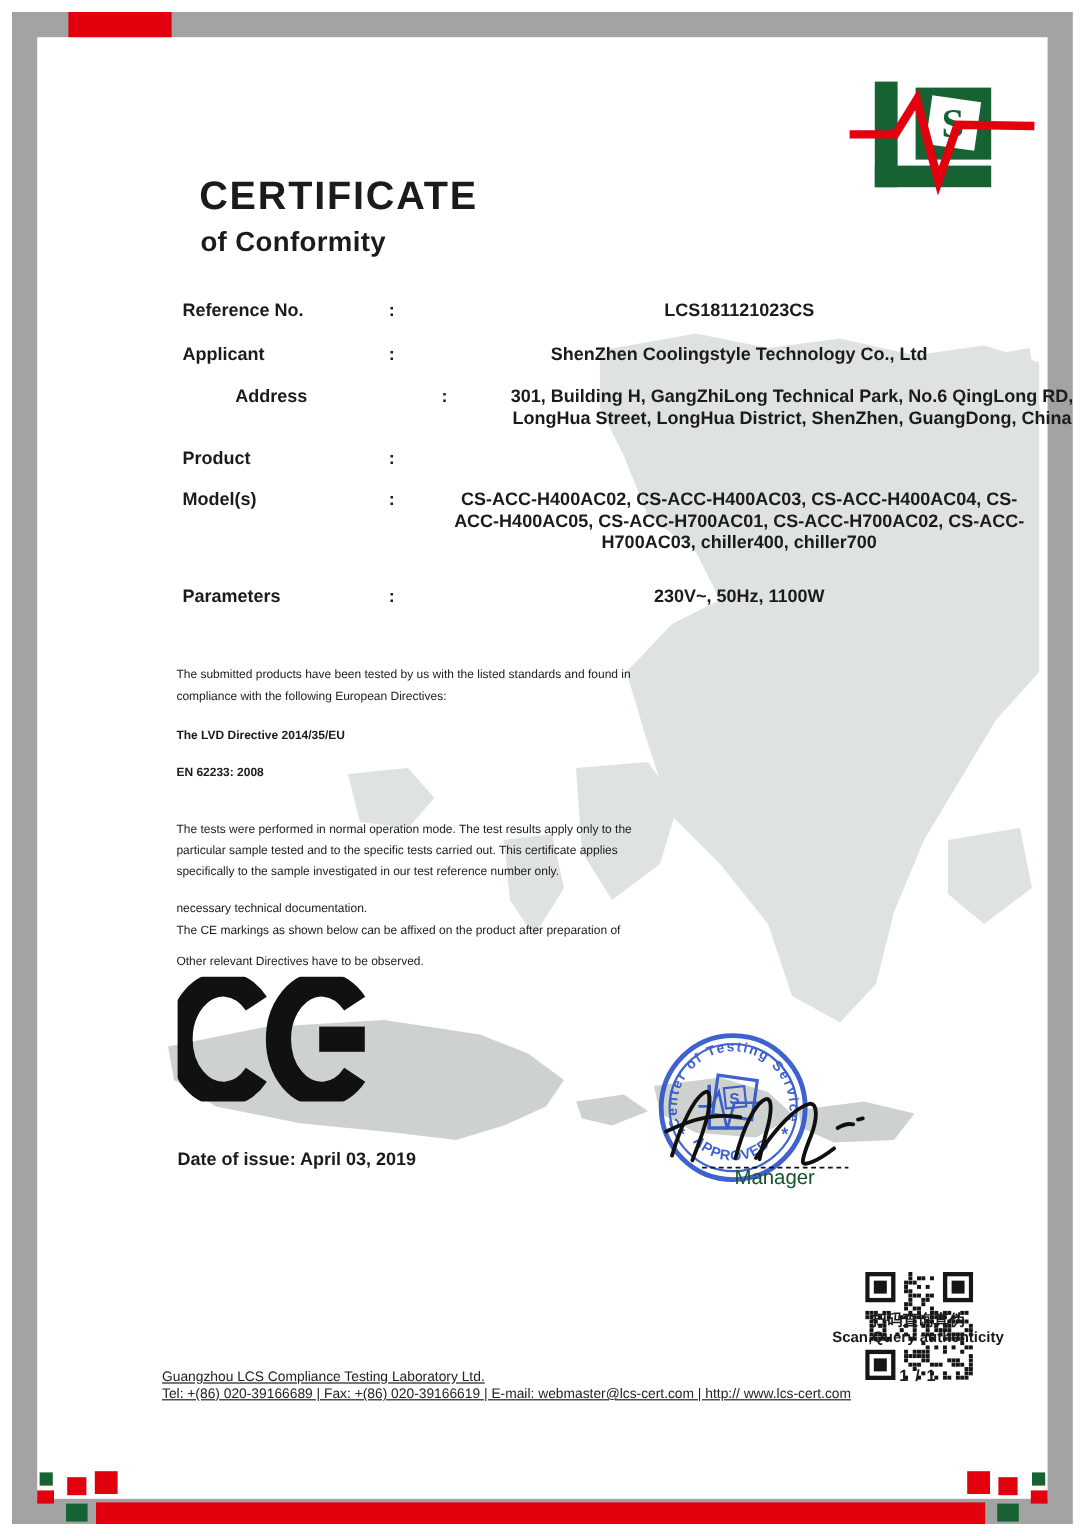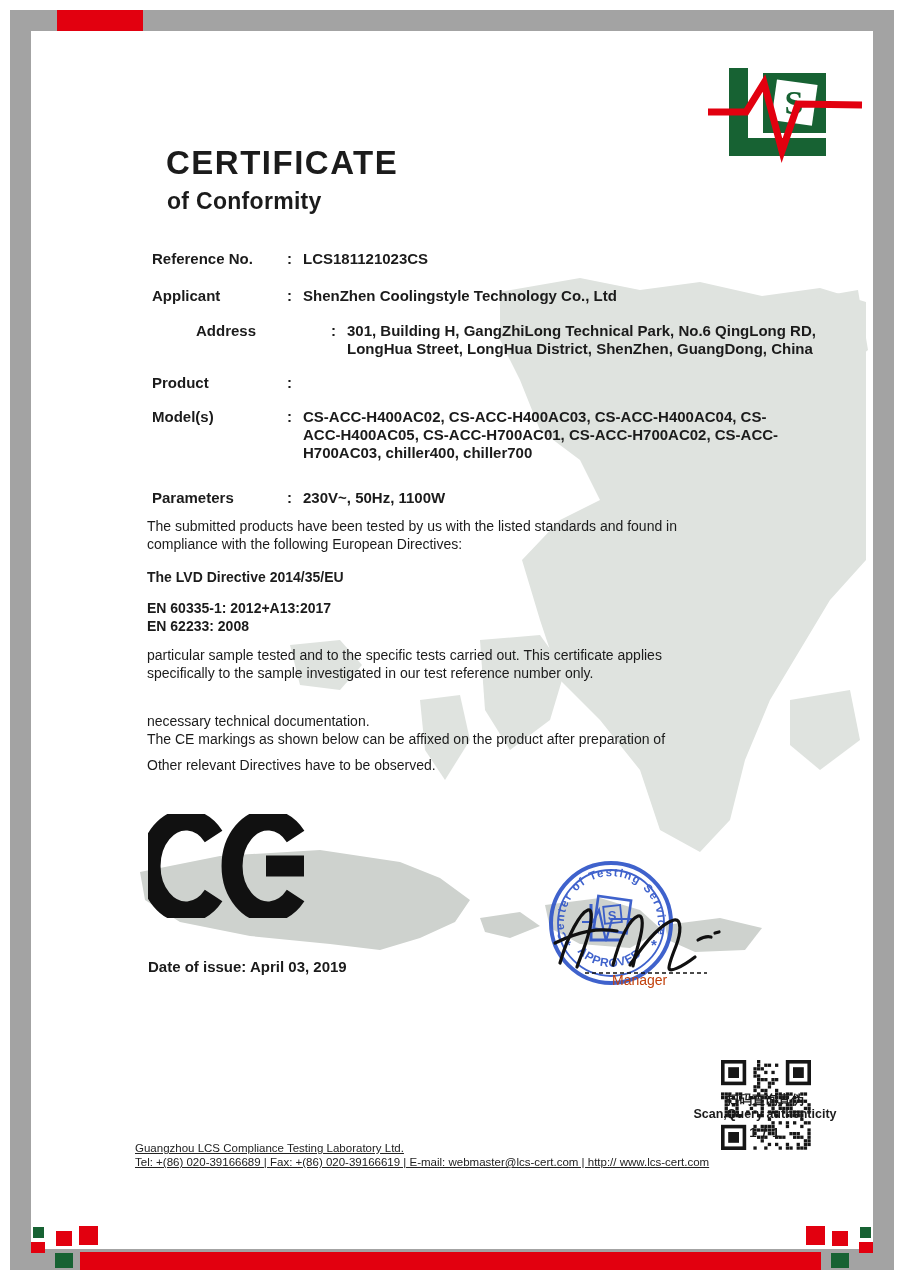--- a/index.html
+++ b/index.html
@@ -6,32 +6,32 @@
   .page{position:relative;width:904px;height:1280px;background:#fff;overflow:hidden;
         font-family:"Liberation Sans",sans-serif;color:#1b1b1b;}
   .abs{position:absolute;}
   .frame{left:10px;top:10px;width:884px;height:1260px;border:21px solid #a3a3a3;box-sizing:border-box;}
   .blk{position:absolute;}
   .red{background:#e2000f;}
   .green{background:#176233;}
   .title{font-size:33px;font-weight:bold;letter-spacing:1.5px;}
   .subtitle{font-size:23px;font-weight:bold;letter-spacing:0.3px;}
   .field-row{position:absolute;left:152px;display:grid;grid-template-columns:135px 16px 478px;
-             font-size:15px;font-weight:bold;line-height:18px;}
-  .field-row .line{display:block;}
+             font-size:15px;font-weight:bold;line-height:18px;gap:37px;}
+  .field-row .line{display:block;text-align:center;}
   .colon{text-align:left;}
-  .para{position:absolute;left:147px;width:596px;font-size:14px;line-height:17.5px;}
+  .para{position:absolute;left:147px;width:596px;font-size:10px;line-height:17.5px;margin-top:36px;}
   .para .line{display:block;}
   .bold{font-weight:bold;}
   .date-line{font-size:15px;font-weight:bold;}
-  .manager{font-size:14px;color:#c2410c;}
+  .manager{font-size:17px;color:#14532d;}
   .qr-captions{position:absolute;left:682px;top:1092px;width:166px;text-align:center;}
   .qr-cn{font-size:13px;font-weight:bold;line-height:15px;}
   .qr-en{font-size:12.5px;font-weight:bold;line-height:15px;}
-  .page-indicator{font-size:13.5px;font-weight:bold;margin-top:3px;letter-spacing:1px;}
+  .page-indicator{font-size:13.5px;font-weight:bold;margin-top:17px;letter-spacing:1px;}
   .footer-block{position:absolute;left:135px;top:1141px;width:560px;font-size:11.5px;line-height:14px;color:#222;text-decoration:underline;}
   .footer-block .line{display:block;white-space:nowrap;}
 </style>
 </head>
 <body>
 
 <div class="page">
 
   <div class="abs frame"></div>
 
@@ -121,24 +121,24 @@
         <span class="line">230V~, 50Hz, 1100W</span>
       </span>
   </div>
 
   <div class="para" style="top:518px;">
     <span class="line">The submitted products have been tested by us with the listed standards and found in</span>
       <span class="line">compliance with the following European Directives:</span>
   </div>
   <div class="para bold" style="top:569px;">The LVD Directive 2014/35/EU</div>
   <div class="para bold" style="top:600px;">
-    <span class="line">EN 60335-1: 2012+A13:2017</span>
       <span class="line">EN 62233: 2008</span>
   </div>
   <div class="para" style="top:647px;">
+    <span class="line">The tests were performed in normal operation mode. The test results apply only to the</span>
       <span class="line">particular sample tested and to the specific tests carried out. This certificate applies</span>
       <span class="line">specifically to the sample investigated in our test reference number only.</span>
   </div>
   <div class="para" style="top:713px;">
     <span class="line">necessary technical documentation.</span>
       <span class="line">The CE markings as shown below can be affixed on the product after preparation of</span>
   </div>
   <div class="para" style="top:757px;">
     <span class="line">Other relevant Directives have to be observed.</span>
   </div>

